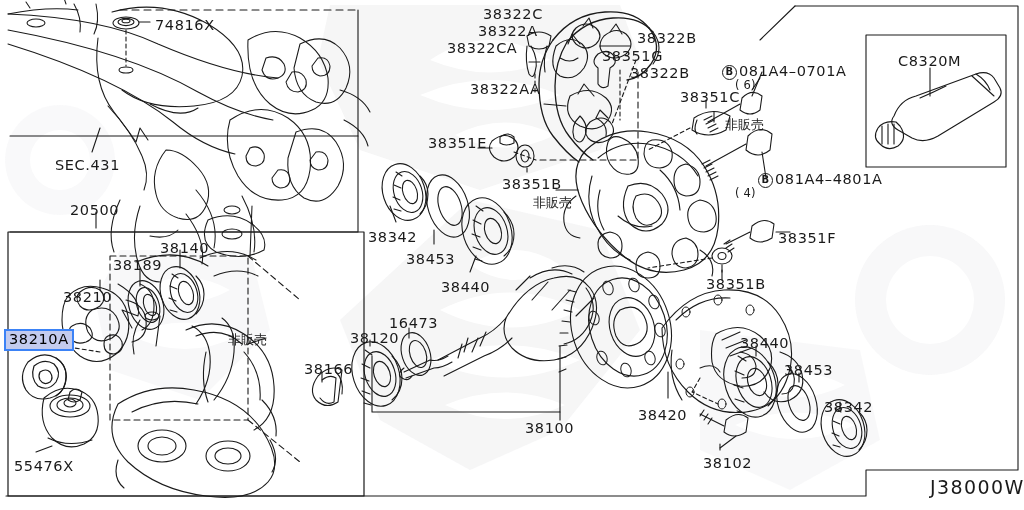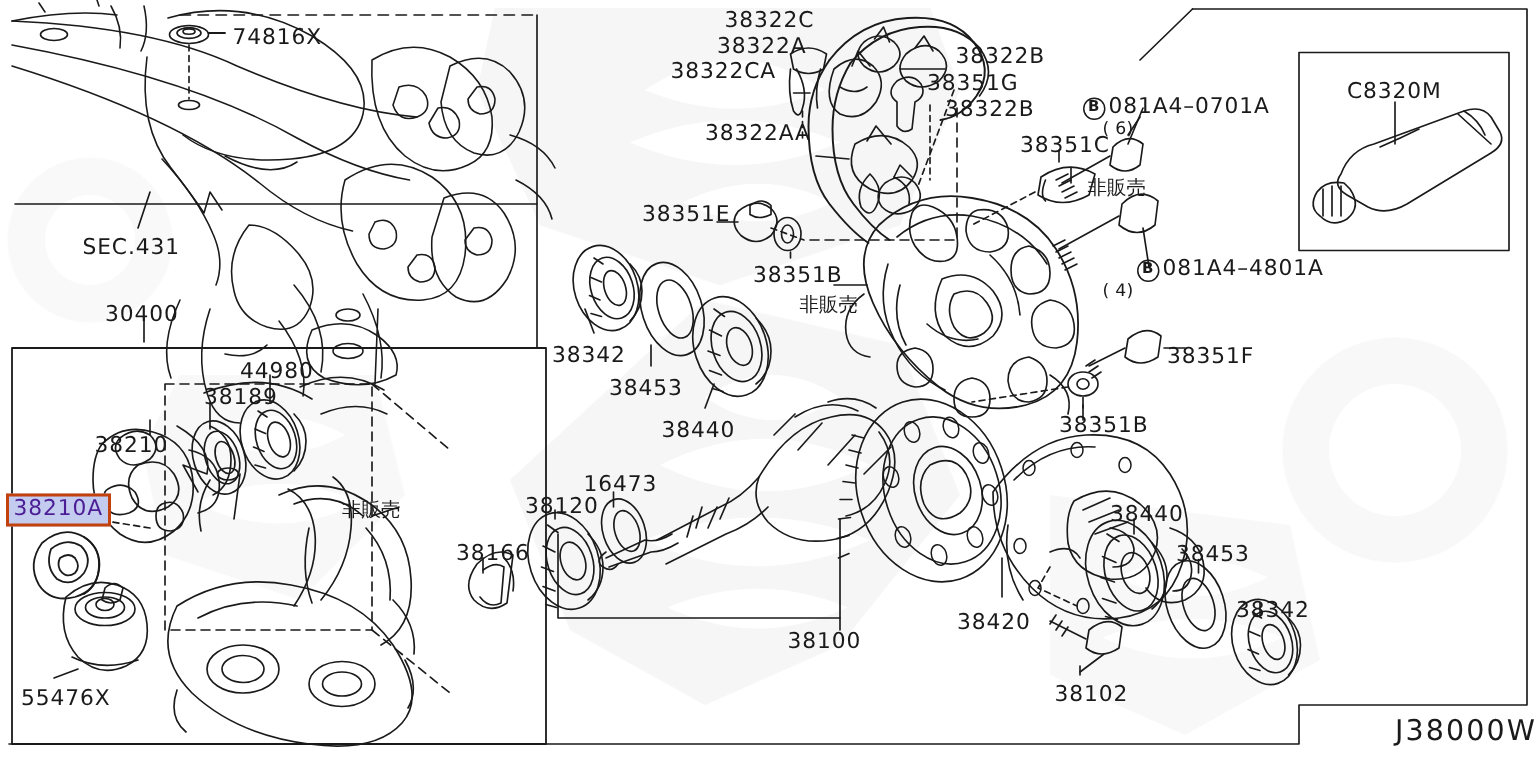--- a/index.html
+++ b/index.html
@@ -5,22 +5,22 @@
   html,body{margin:0;padding:0;background:#fff;}
   body{width:1024px;height:510px;overflow:hidden;
        font-family:"DejaVu Sans","Liberation Sans",sans-serif;}
   #stage{position:relative;width:882px;height:510px;background:#fff;}
   svg.layer{position:absolute;left:0;top:0;width:1024px;height:510px;}
   .lbl{position:absolute;white-space:nowrap;color:#1a1a1a;
        font-family:"DejaVu Sans","Liberation Sans",sans-serif;
        font-size:14.5px;letter-spacing:.6px;line-height:1;}
   .lbl.jp{font-family:Liberation Sans, sans-serif;font-size:13px;letter-spacing:0;}
   .lbl.code{font-size:19px;letter-spacing:1.4px;}
-  .lbl.hl{background:#c3cbee;border:2px solid #c2410c;
-          padding:1px 3px 2px 3px;color:#4c1d95;}
+  .lbl.hl{background:#c3cbee;border:2px solid #3b82f6;
+          padding:1px 3px 2px 3px;color:#000000;}
   .qty{font-size:11.5px;letter-spacing:.2px;}
   .bcirc{display:inline-block;width:13px;height:13px;border:1.3px solid #1a1a1a;
          border-radius:50%;font-size:10px;line-height:12px;text-align:center;
          vertical-align:1px;margin-right:2px;font-weight:bold;}
 </style>
 </head>
 <body>
 
 <div id="stage">
 
@@ -445,48 +445,48 @@
       <path d="M752 90 L760 78"></path>
       <path d="M722 280 L722 270"></path>
       <path d="M720 450 L720 444"></path>
     </g>
   </svg>
 
   <div>
 
     <span class="lbl" style="left:155px;top:18px">74816X</span>
     <span class="lbl" style="left:55px;top:158px">SEC.431</span>
-    <span class="lbl" style="left:70px;top:203px">30400</span>
+    <span class="lbl" style="left:70px;top:203px">20500</span>
 
     <span class="lbl" style="left:483px;top:7px">38322C</span>
     <span class="lbl" style="left:478px;top:24px">38322A</span>
     <span class="lbl" style="left:447px;top:41px">38322CA</span>
     <span class="lbl" style="left:470px;top:82px">38322AA</span>
     <span class="lbl" style="left:637px;top:31px">38322B</span>
-    <span class="lbl" style="left:618px;top:49px">38351G</span>
+    <span class="lbl" style="left:602px;top:49px">38351G</span>
     <span class="lbl" style="left:630px;top:66px">38322B</span>
 
     <span class="lbl" style="left:428px;top:136px">38351E</span>
     <span class="lbl" style="left:502px;top:177px">38351B</span>
     <span class="lbl" style="left:680px;top:90px">38351C</span>
     <span class="lbl" style="left:778px;top:231px">38351F</span>
     <span class="lbl" style="left:706px;top:277px">38351B</span>
 
     <span class="lbl" style="left:722px;top:64px">
       <span class="bcirc">B</span><span>081A4–0701A</span>
     </span>
     <span class="lbl qty" style="left:735px;top:80px">( 6)</span>
 
     <span class="lbl" style="left:758px;top:172px">
       <span class="bcirc">B</span><span>081A4–4801A</span>
     </span>
     <span class="lbl qty" style="left:735px;top:188px">( 4)</span>
 
-    <span class="lbl" style="left:160px;top:241px">44980</span>
-    <span class="lbl" style="left:136px;top:258px">38189</span>
+    <span class="lbl" style="left:160px;top:241px">38140</span>
+    <span class="lbl" style="left:113px;top:258px">38189</span>
     <span class="lbl" style="left:63px;top:290px">38210</span>
     <span class="lbl" style="left:14px;top:459px">55476X</span>
 
     <span class="lbl hl" style="left:4px;top:329px">38210A</span>
 
     <span class="lbl" style="left:368px;top:230px">38342</span>
     <span class="lbl" style="left:406px;top:252px">38453</span>
     <span class="lbl" style="left:441px;top:280px">38440</span>
     <span class="lbl" style="left:389px;top:316px">16473</span>
     <span class="lbl" style="left:350px;top:331px">38120</span>

